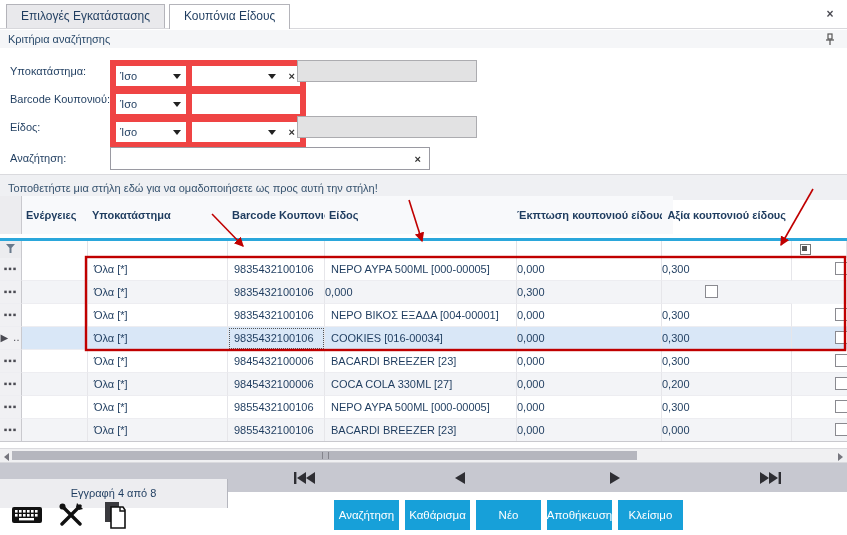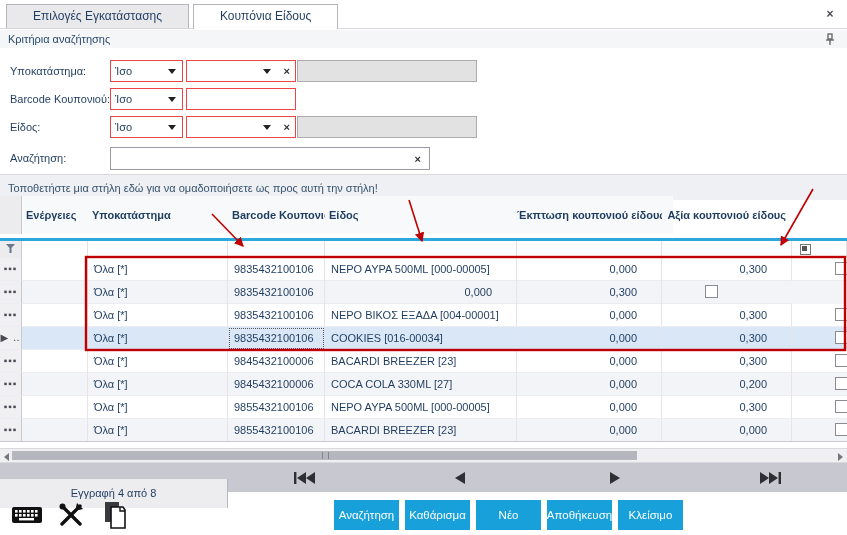--- a/index.html
+++ b/index.html
@@ -3,33 +3,33 @@
 <meta charset="utf-8">
 <style>
   html,body{margin:0;padding:0;}
   body{
     width:847px;height:535px;position:relative;overflow:hidden;
     background:#fff;font-family:"Liberation Sans","DejaVu Sans",sans-serif;
     color:#1e3c5f;font-size:11px;
   }
   
   .tabstrip{position:absolute;left:6px;top:4px;height:24px;display:flex;gap:4px;z-index:3;}
-  .tab{height:23px;line-height:23px;padding:0 26px;font-size:12px;
+  .tab{height:23px;line-height:23px;padding:0 14px;font-size:12px;
        background:#e9e9ec;border:1px solid #b4b4ba;border-bottom:none;color:#1e3c5f;}
   .tab.active{background:#fff;border-color:#b4b4ba;height:24px;}
   .topline{position:absolute;left:0;top:28px;width:847px;height:1px;background:#d8d8dc;}
   .win-close{position:absolute;right:10px;top:7px;width:14px;height:14px;line-height:14px;
              text-align:center;color:#4a4a52;font-weight:bold;font-size:12px;cursor:default;}
   
   .crit-bar{position:absolute;left:0;top:30px;width:847px;height:18px;background:#f5f6f8;
             line-height:18px;padding-left:8px;box-sizing:border-box;color:#2a4a6b;}
   .pin{position:absolute;right:12px;top:33px;}
   .fieldrow{position:absolute;height:22px;}
   .flabel{position:absolute;left:10px;line-height:22px;}
-  .combo{position:absolute;height:20px;background:#fff;border:1px solid #ef4444;box-sizing:content-box;}
+  .combo{position:absolute;height:20px;background:#fff;border:6px solid #ef4444;box-sizing:content-box;}
   .combo .val{position:absolute;left:4px;top:0;line-height:20px;}
   .dd-arrow{position:absolute;right:6px;top:8px;width:0;height:0;
             border-left:4px solid transparent;border-right:4px solid transparent;border-top:5px solid #222;}
   .dd-arrow.shift{right:24px;}
   .clear-x{position:absolute;right:5px;top:0;line-height:20px;color:#333;font-weight:bold;font-size:11px;}
   .graybox{position:absolute;height:20px;background:#e2e2e3;border:1px solid #acacb0;}
   .searchbox{position:absolute;left:110px;top:147px;width:318px;height:21px;background:#fff;border:1px solid #9a9aa2;}
   .searchbox .clear-x{top:1px;right:8px;}
   
   .group-bar{position:absolute;left:0;top:174px;width:847px;height:26px;background:#eff0f3;
@@ -43,21 +43,21 @@
   .cyanline{position:absolute;left:0;top:238px;width:847px;height:3px;background:#2ba7db;}
   .frow{position:absolute;left:0;top:241px;width:847px;height:17px;background:#fff;border-bottom:1px solid #dcdce0;}
   .frow .fc{border-right:1px solid #e3e3e7;position:relative;}
   .frow .corner{background:#ececef;border-right:1px solid #c9c9ce;text-align:center;}
   .rows{position:absolute;left:0;top:258px;width:847px;}
   .grow{height:23px;background:#fff;}
   .grow.alt{background:#f3f4f7;}
   .grow.sel{background:#d9e7f7;}
   .grow .c{line-height:22px;border-right:1px solid #e6e6ea;border-bottom:1px solid #ededf1;
            padding-left:6px;overflow:hidden;white-space:nowrap;box-sizing:border-box;}
-  .grow .c.num{text-align:right;padding-right:24px;padding-left:0;}
+  .grow .c.num{padding-right:24px;padding-left:0;}
   .grow .ind{background:#f0f0f3;border-right:1px solid #c9c9ce;text-align:center;padding-left:0;
              color:#4a4a52;font-size:10px;letter-spacing:1px;}
   .grow .c.focus{outline:1px dotted #555;outline-offset:-2px;}
   .grow .chkcell{position:relative;border-right:none;}
   .chk{position:absolute;left:43px;top:4px;width:13px;height:13px;background:#fff;border:1px solid #8a8a90;box-sizing:border-box;}
   .fchk{position:absolute;left:8px;top:3px;width:11px;height:11px;border:1px solid #777;box-sizing:border-box;background:#fff;}
   .fchk:after{content:"";position:absolute;left:1px;top:1px;width:5px;height:5px;background:#555;}
   .grid-bottom{position:absolute;left:0;top:441px;width:847px;height:1px;background:#c9c9ce;}
   
   .hscroll{position:absolute;left:0;top:448px;width:847px;height:15px;background:#f0f0f2;

